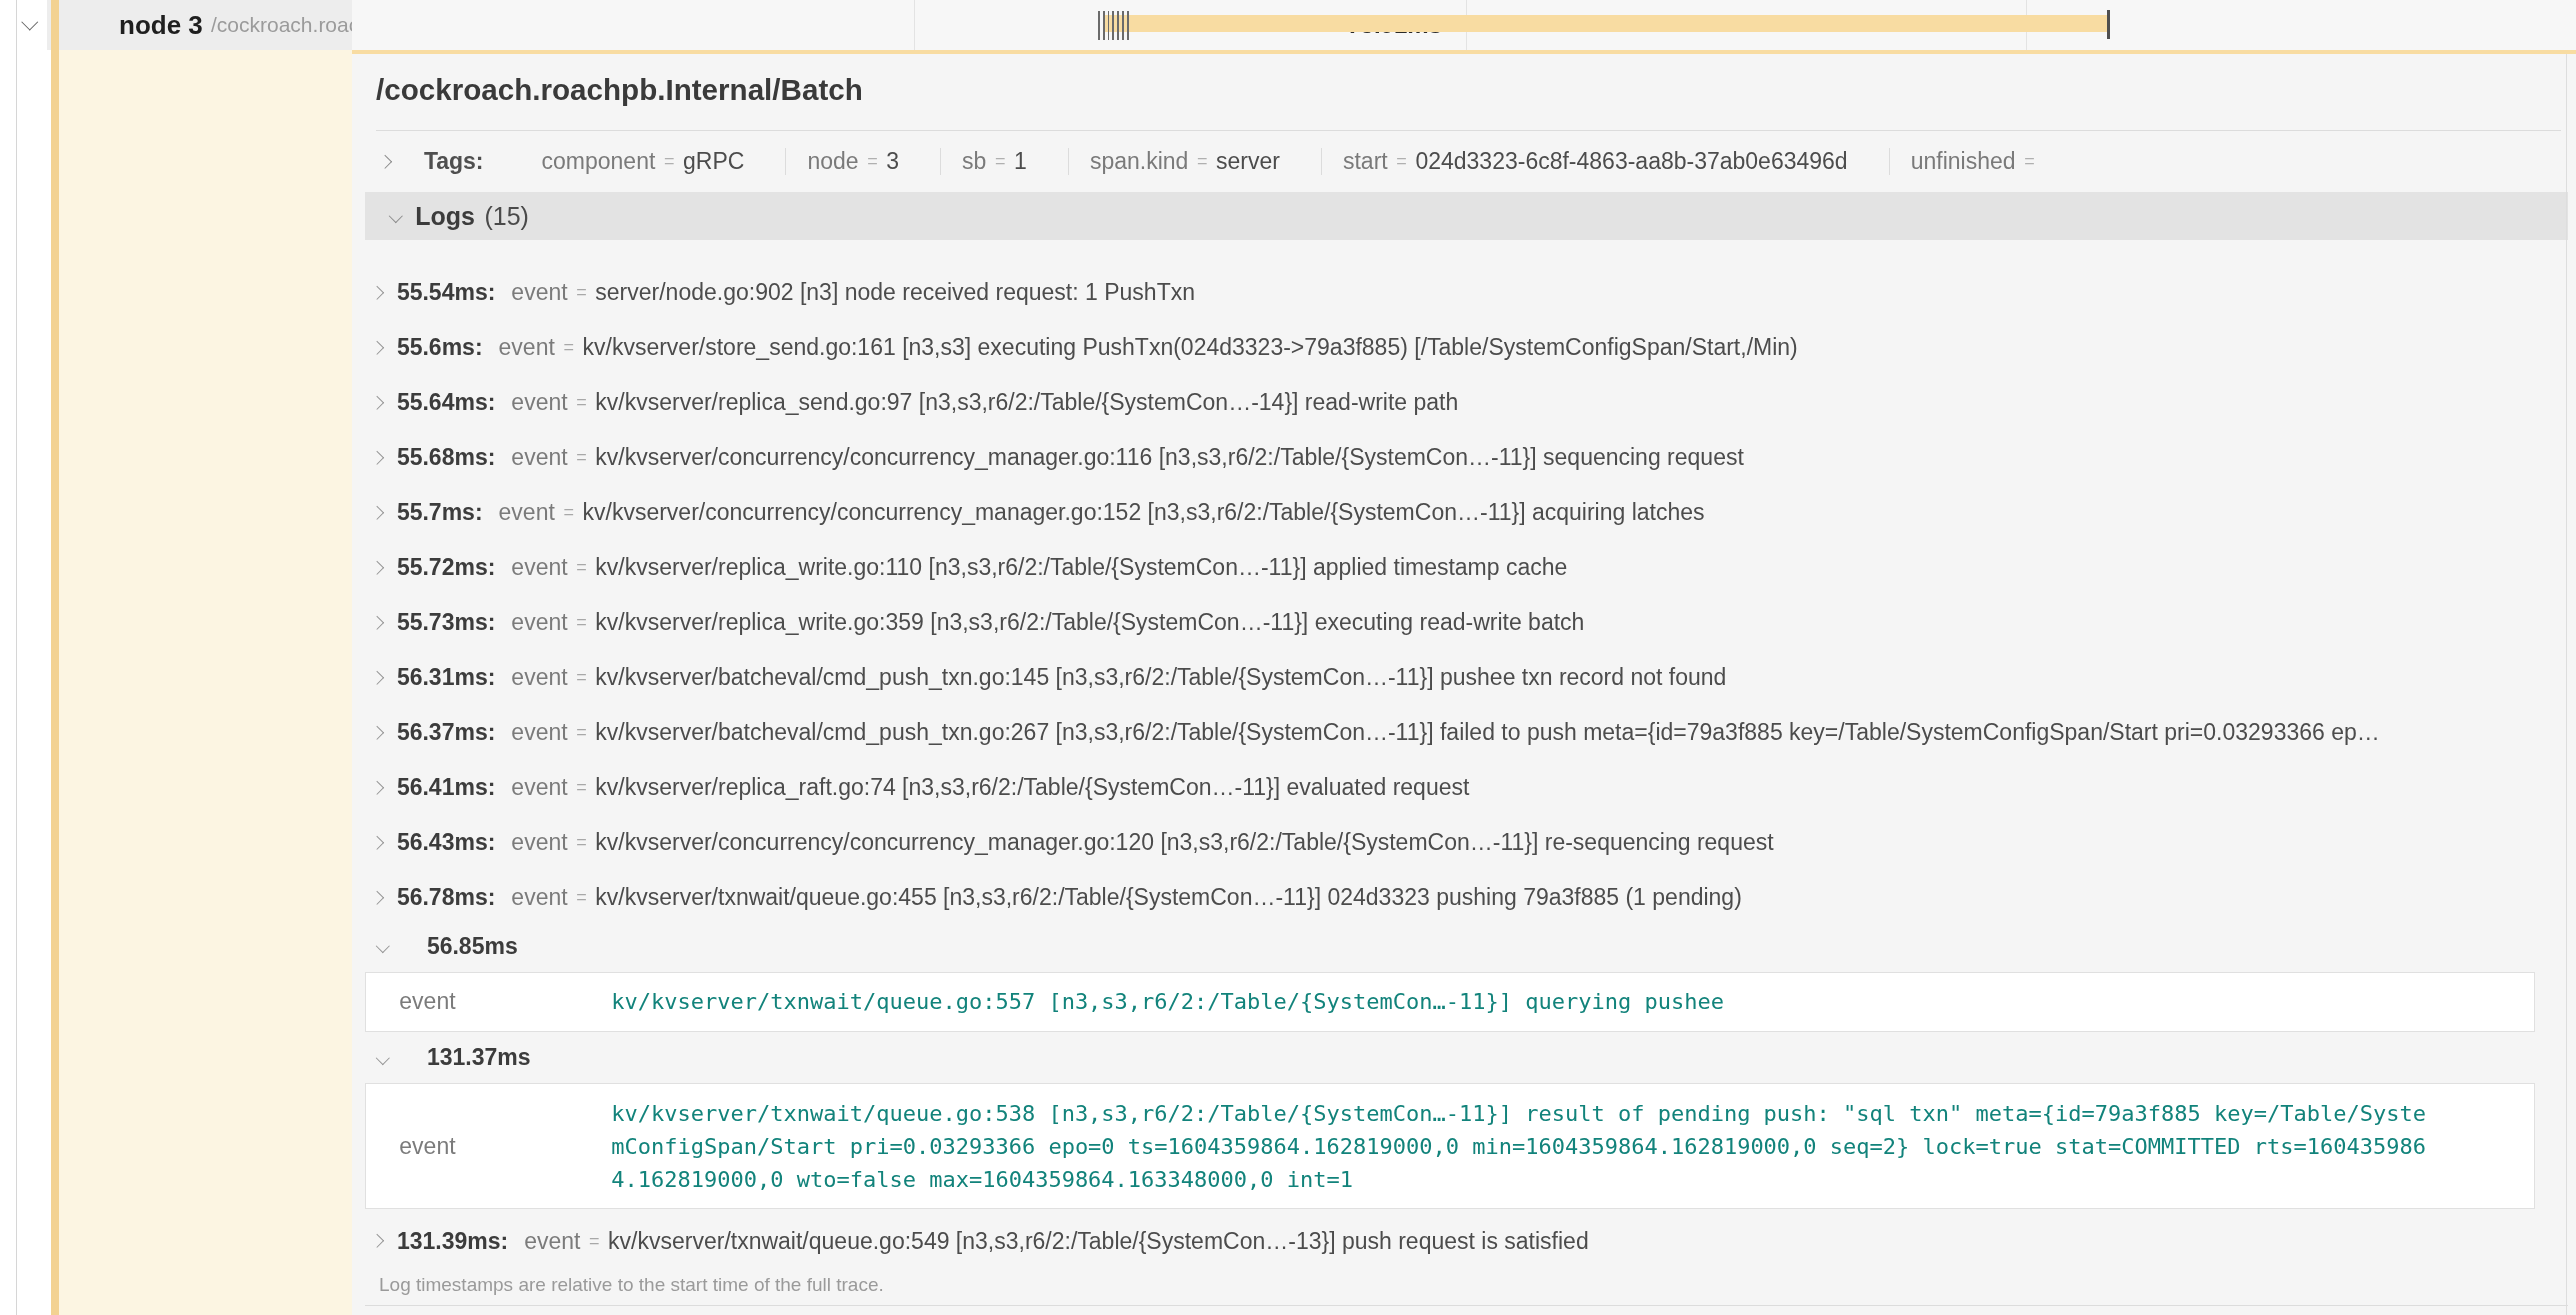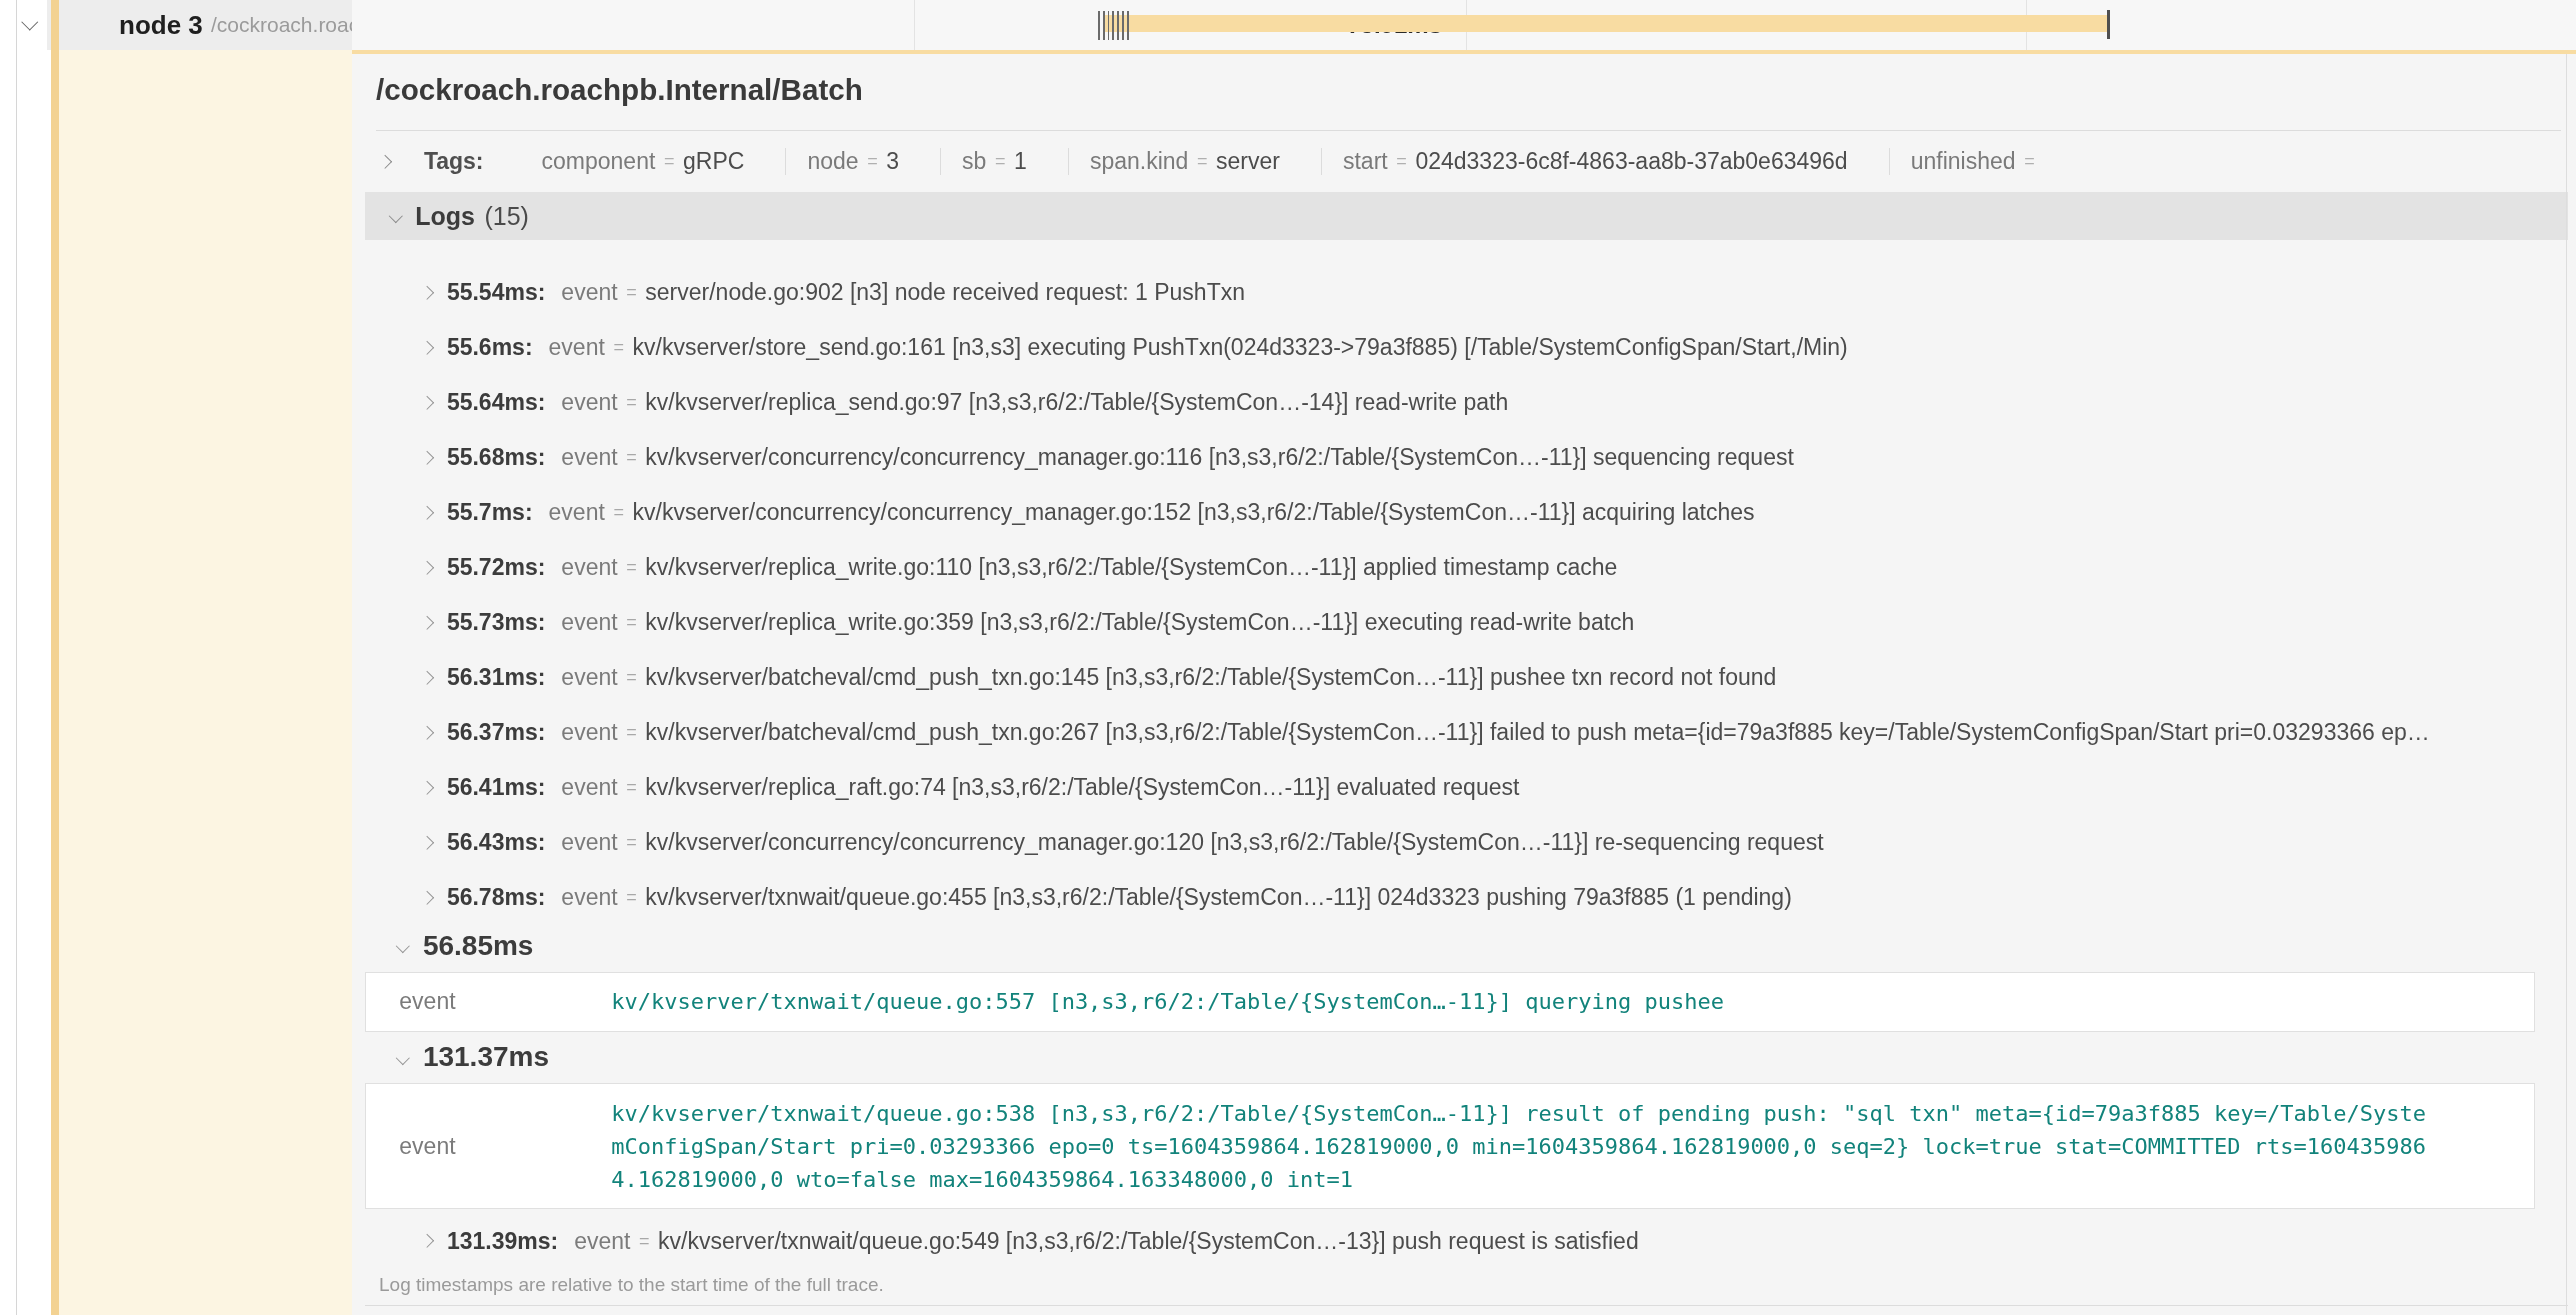--- a/index.html
+++ b/index.html
@@ -60,29 +60,29 @@
   .tag-key { color:#7a7a7a; }
   .tag-eq { color:#b0b0b0; font-size:18px; margin:0 8.6px; }
   .tag-val { color:#4c4c4c; }
 
   .logs-header { display:flex; align-items:center; height:48px; background:#e3e3e3;
                  margin:17px 7.6px 0 13.3px; padding-left:26px; font-size:25px; color:#3c3c3c; }
   .logs-title { font-weight:bold; margin:0 9.5px 0 14.3px; }
   .logs-count { color:#4a4a4a; }
 
   .log-rows { margin-top:25px; }
-  .log-row { display:flex; align-items:center; height:55px; padding-left:70px;
+  .log-row { display:flex; align-items:center; height:55px; padding-left:20px;
              font-size:23px; white-space:nowrap; overflow:hidden; }
   .row-chev { border-color:#969696; }
   .row-time { font-weight:bold; color:#3c3c3c; margin-left:15.3px; }
   .row-field { color:#7b7b7b; margin-left:16px; }
   .row-eq { color:#a8a8a8; font-size:18px; margin:0 8.6px; }
   .row-value { color:#4c4c4c; }
 
-  .expand-header { display:flex; align-items:center; height:42px; padding-left:46px; font-size:28px; }
+  .expand-header { display:flex; align-items:center; height:42px; padding-left:26px; font-size:23px;gap:24px; }
   .event-card { margin:4.8px 41px 4.8px 13.3px; background:#ffffff; border:1px solid #e0e0e0;
                 display:flex; align-items:center; padding:12.4px 0; }
   .card-field { width:212px; padding-left:33px; font-size:23px; color:#7b7b7b; flex:none; }
   .card-value { font-family:"DejaVu Sans Mono", monospace; font-size:22px; line-height:33px;
                 color:#12837b; max-width:1816px; word-break:break-all; overflow-wrap:anywhere; }
 
   .log-footer { margin:5.7px 0 0 27px; font-size:19px; color:#9a9a9a; }
   .footer-divider { height:1px; background:#dcdcdc; margin:8.6px 7.6px 0 13.3px; }
 </style>
 </head>

